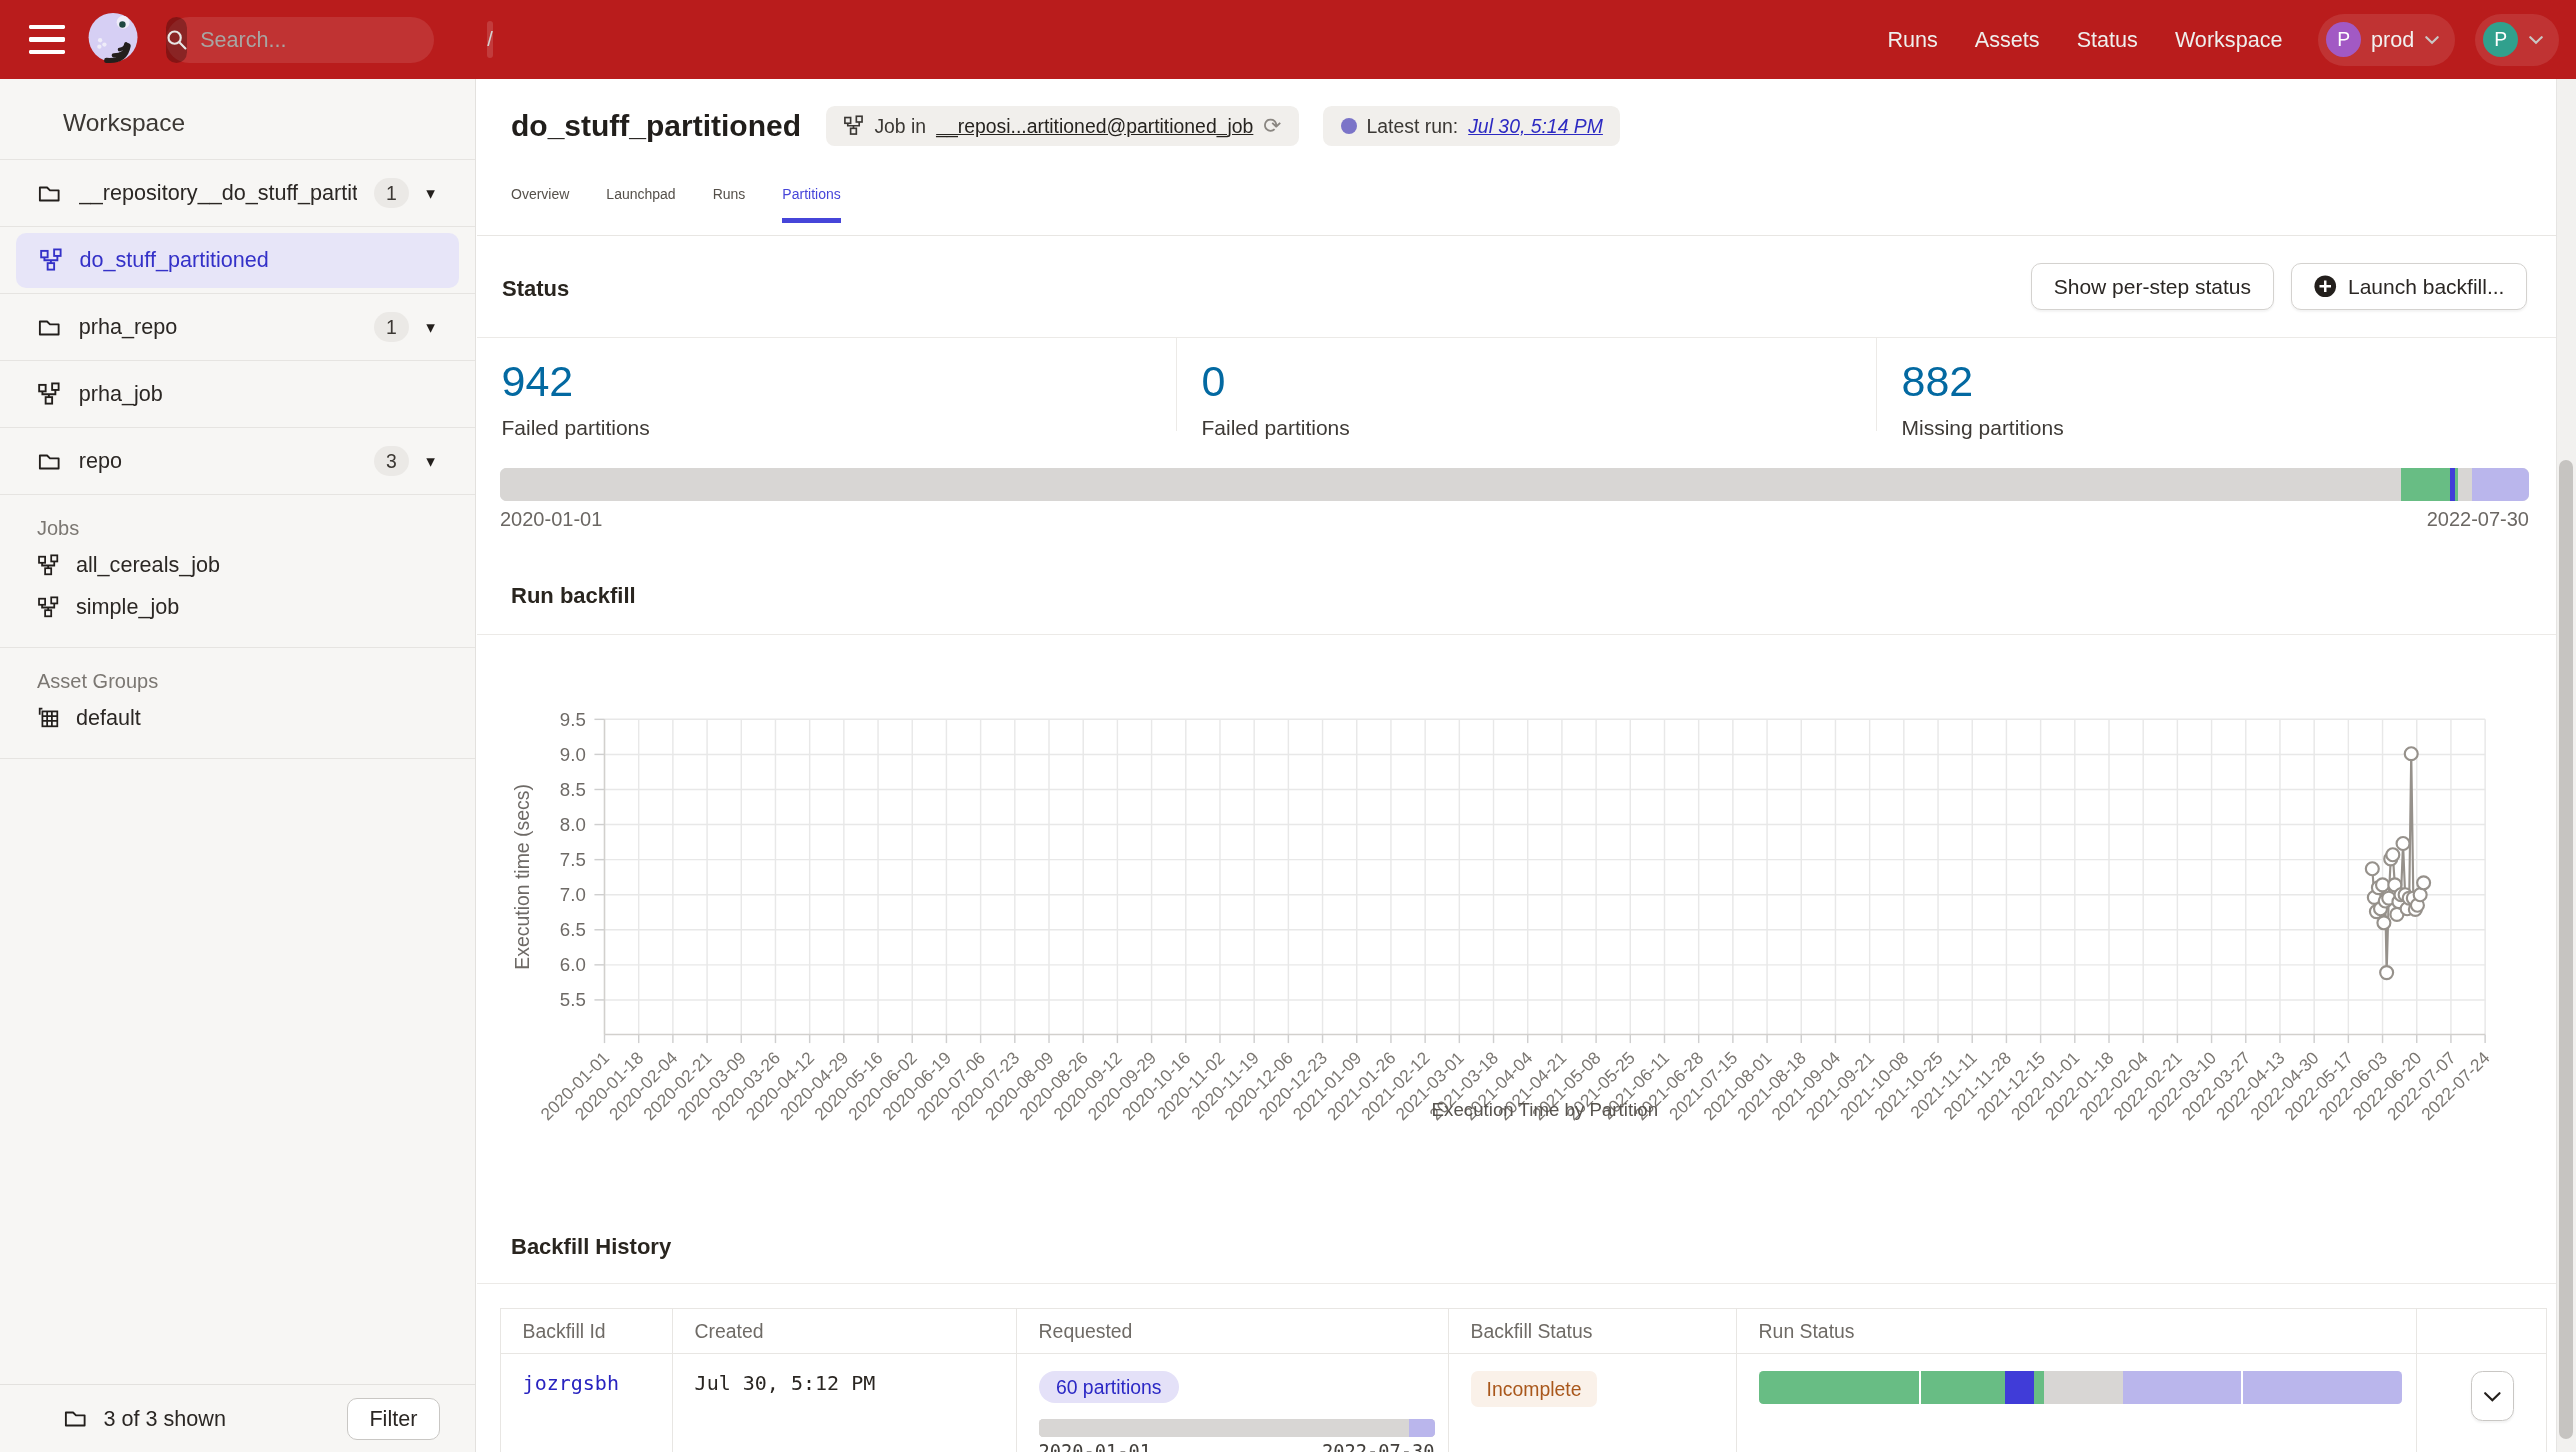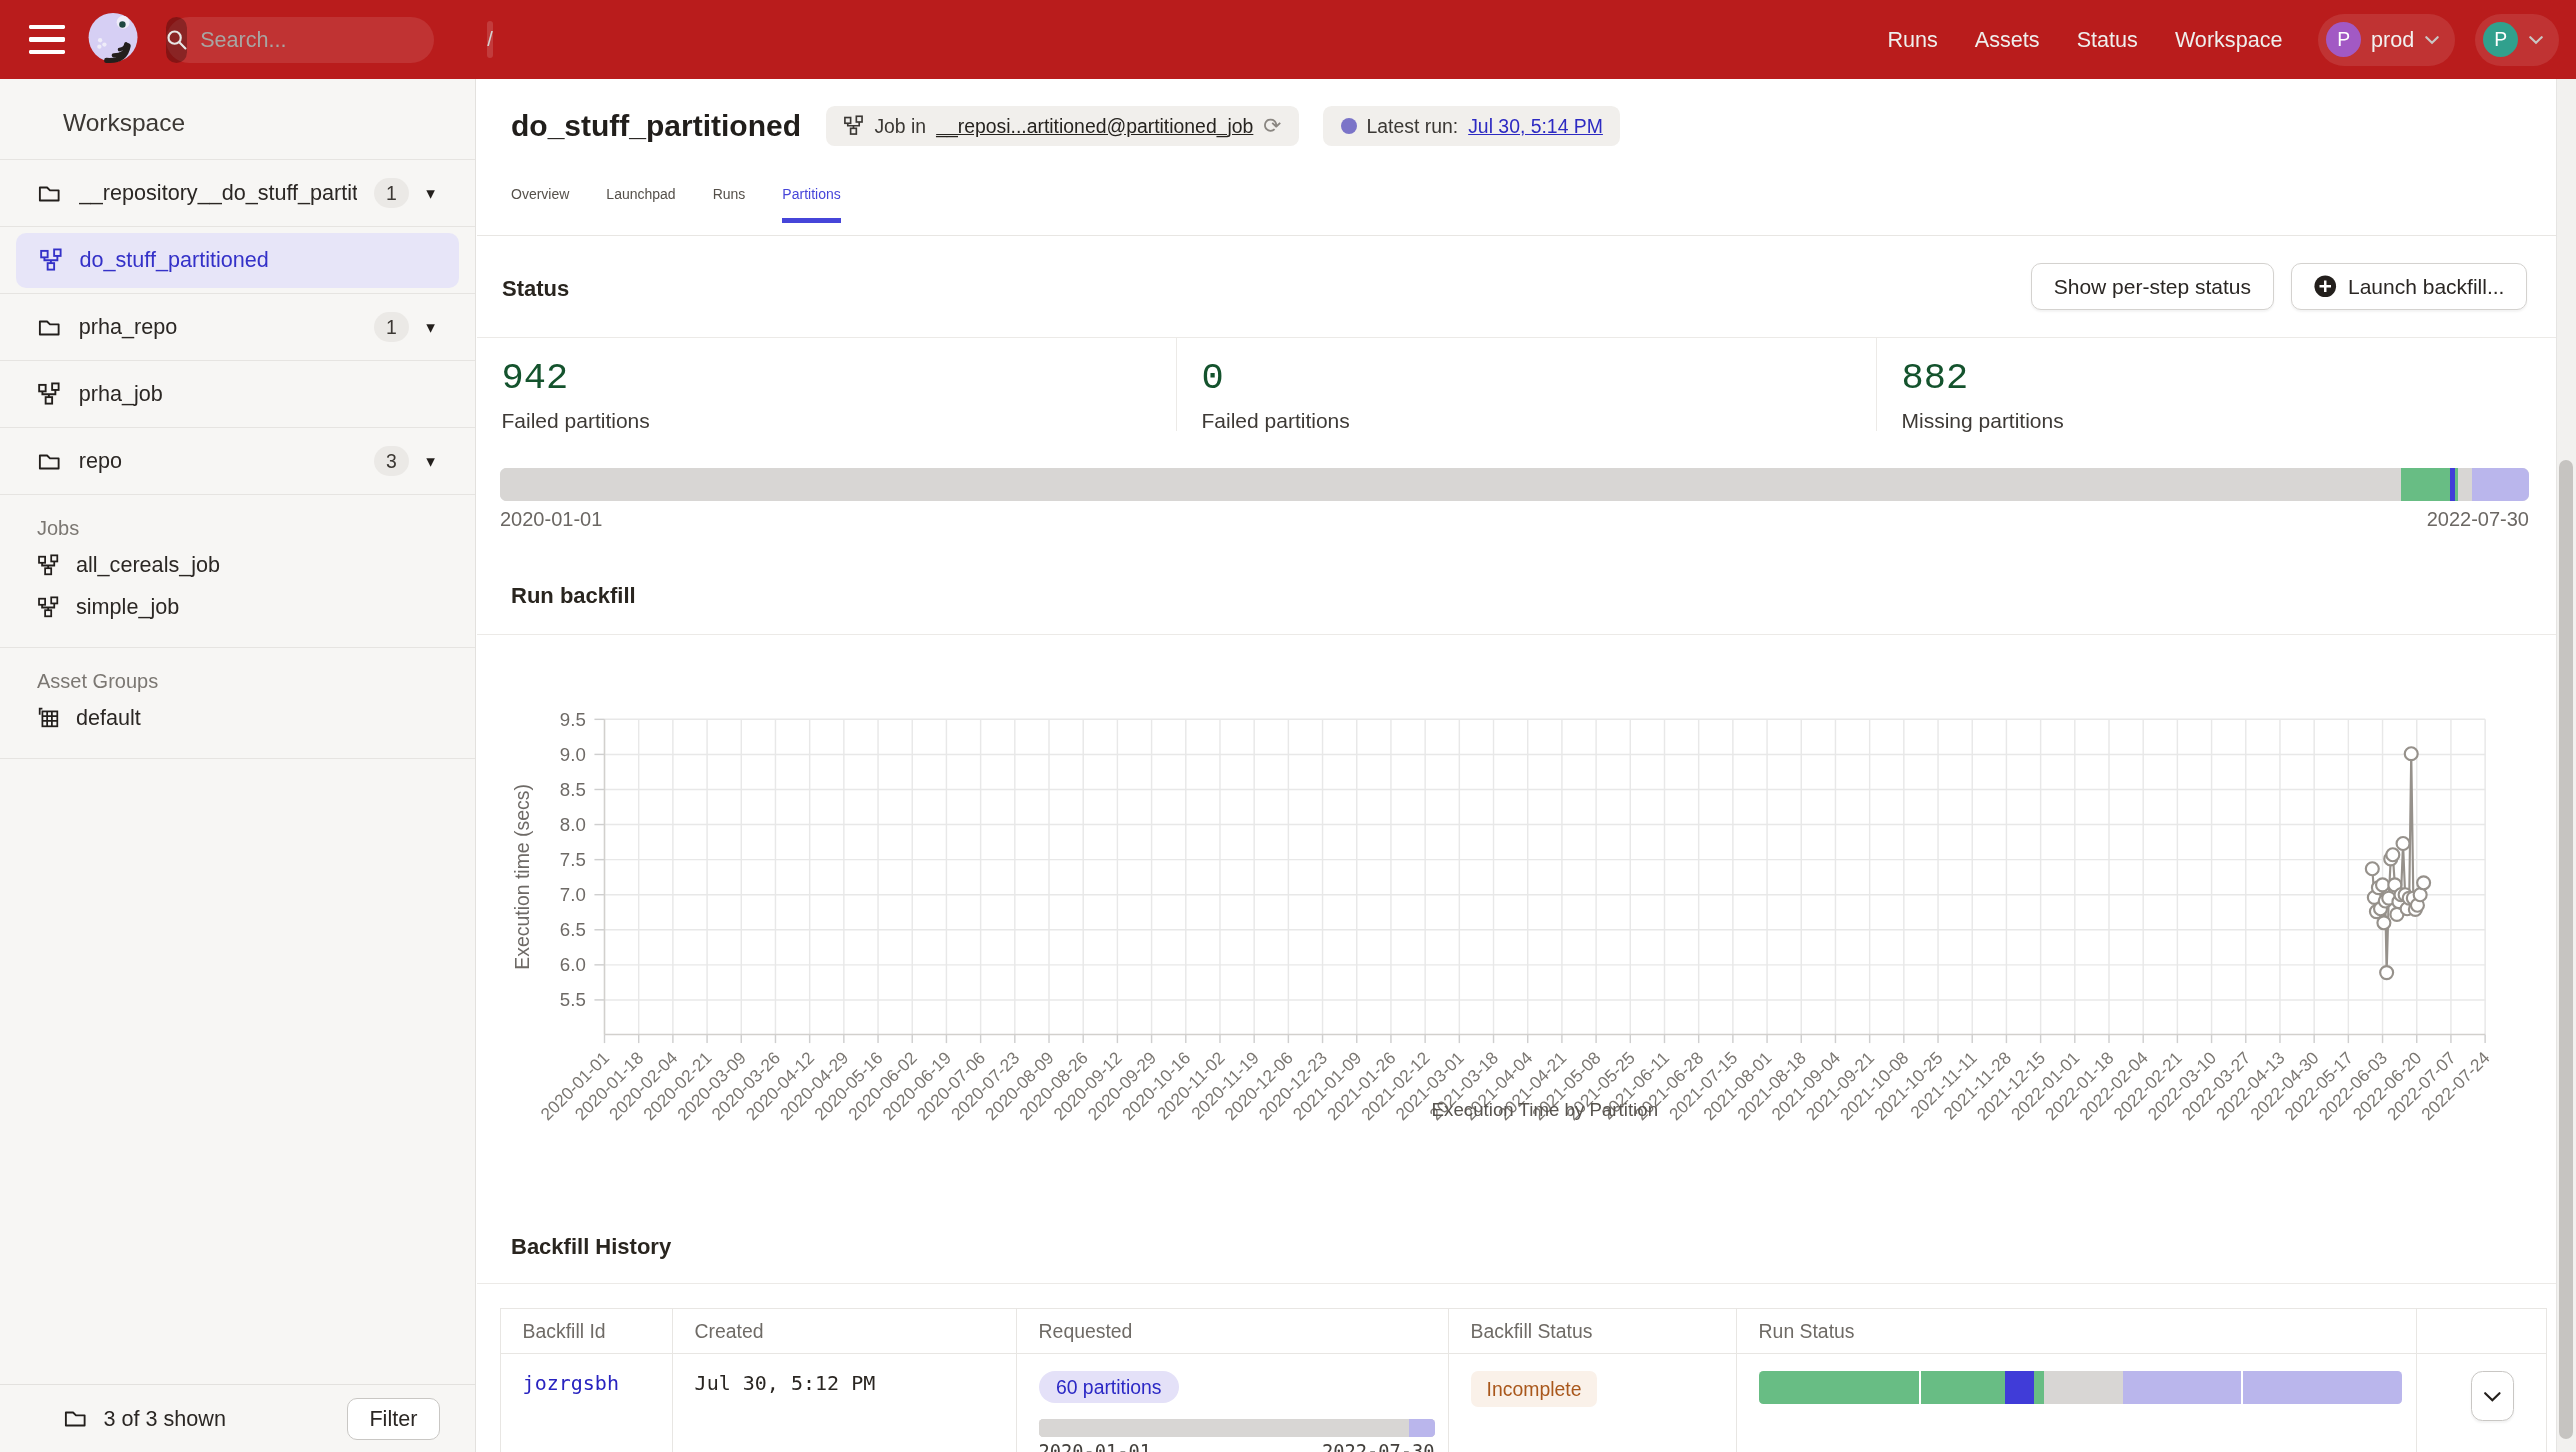--- a/index.html
+++ b/index.html
@@ -41,37 +41,37 @@
   .side-item { height:42px; display:flex; align-items:center; gap:16px; padding-left:37px; font-size:21.6px; color:#2B2724; }
   .side-footer { position:absolute; left:0; bottom:0; width:100%; height:68px; border-top:0.7px solid #E3E1DE; display:flex; align-items:center; padding:0 35px 0 63px; gap:16px; }
   .side-footer .txt { font-size:21.6px; color:#2B2724; flex:1; }
   .filter-btn { border:0.7px solid #C9C7C4; background:#fff; border-radius:10px; height:42px; padding:0 21.6px; font-size:21.6px; color:#2B2724; display:flex; align-items:center; cursor:pointer; }
 
   
   .main-header { position:absolute; left:511px; top:106px; display:flex; align-items:center; gap:24.5px; }
   .page-title { font-size:30px; font-weight:700; color:#211E1B; }
   .tag { background:#F1EFEC; border-radius:8.6px; height:40px; display:flex; align-items:center; gap:10px; padding:0 17.3px; font-size:19.4px; color:#3B3834; }
   .tag .lnk { color:#26231F; text-decoration:underline; cursor:pointer; }
-  .tag .lnk.blue { color:#2D2AC2; }
+  .tag .lnk.blue { color:#2D2AC2;font-style:italic; }
   .run-dot { width:16px; height:16px; border-radius:50%; background:#7B74C8; }
   .refresh { color:#8A8681; font-size:21.6px; cursor:pointer; }
 
   .tabs { position:absolute; left:511px; top:186px; display:flex; gap:37px; }
   .tab { font-size:14px; color:#55504A; padding-bottom:16px; cursor:pointer; }
   .tab.active { color:#4645D9; border-bottom:5px solid #4645D9; }
   .tabs-border { position:absolute; left:477px; top:235px; width:2099px; height:0.7px; background:#E8E6E3; }
 
   
   .status-heading { position:absolute; left:502px; top:276px; font-size:22px; font-weight:700; color:#29251F; }
   .status-buttons { position:absolute; top:263px; right:49px; display:flex; gap:17.3px; }
   .btn { background:#fff; border:0.7px solid #D4D2CF; border-radius:10px; height:47px; padding:0 21.6px; font-size:21px; color:#2B2724; display:flex; align-items:center; gap:10px; cursor:pointer; box-shadow:0 1.4px 2.2px rgba(0,0,0,0.05); }
   .stats-row { position:absolute; left:477px; top:337px; width:2099px; height:94px; border-top:0.7px solid #ECEAE7; display:flex; }
   .stat-cell { flex:1; padding:18.7px 0 0 24.5px; border-right:0.7px solid #ECEAE7; }
   .stat-cell:last-child { border-right:none; }
-  .stat-value { font-size:37px; font-weight:500; color:#14532d;font-family:Liberation Mono, monospace; }
+  .stat-value { font-size:43px; font-weight:500; color:#0369a1; }
   .stat-label { font-size:21px; color:#3E3A36; margin-top:10px; }
   .partition-bar { position:absolute; left:500px; top:468px; width:2029px; height:33px; border-radius:6.5px; overflow:hidden; display:flex; background:#D8D6D4; }
   .bar-dates { position:absolute; left:500px; top:508px; width:2029px; display:flex; justify-content:space-between; font-size:20px; color:#6B6763; }
 
   
   .run-duration-heading { position:absolute; left:511px; top:583px; font-size:22px; font-weight:700; color:#29251F; }
   .rd-border { position:absolute; left:477px; top:634px; width:2099px; height:0.7px; background:#ECEAE7; }
   #chart-svg { position:absolute; left:475px; top:684px; }
 
   

